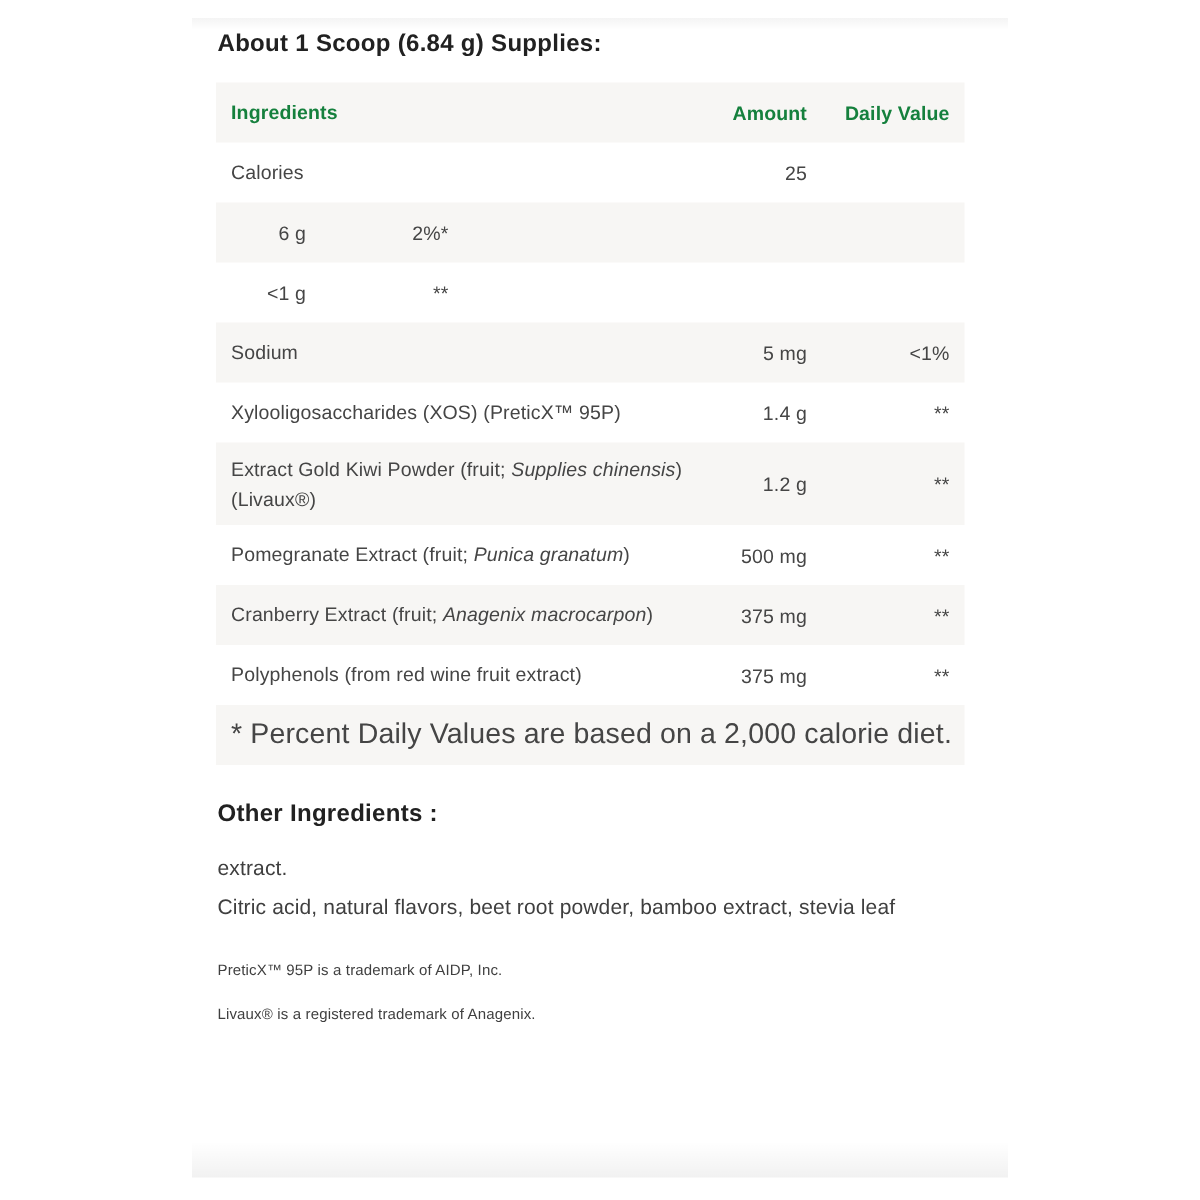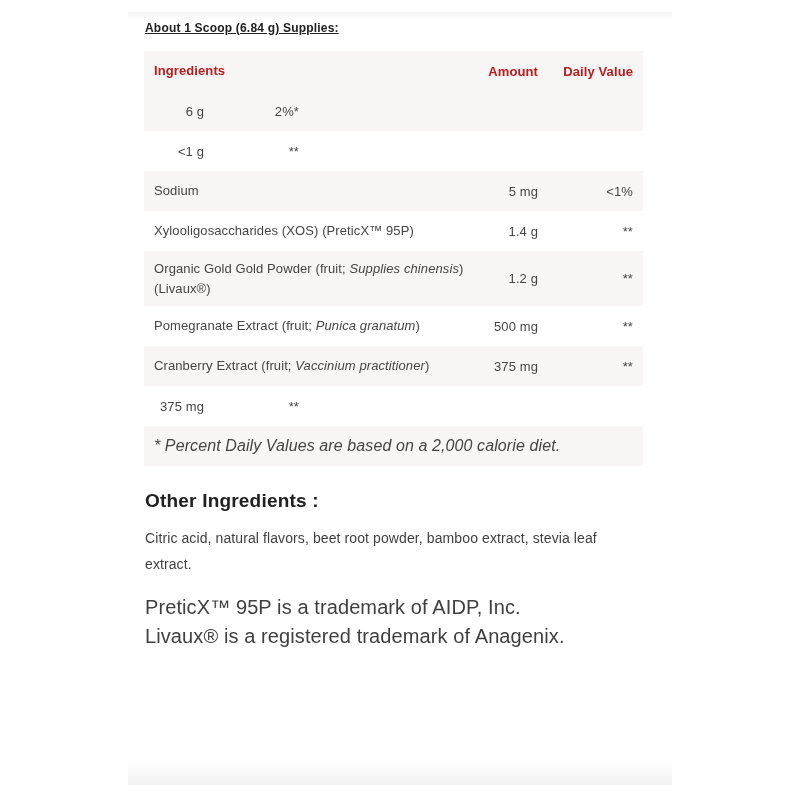--- a/index.html
+++ b/index.html
@@ -22,145 +22,149 @@
     width: 100%; height: 8px;
     background: linear-gradient(to bottom, rgba(0,0,0,0.045), rgba(0,0,0,0));
   }
   .card::after {
     content: ""; position: absolute; left: 0; bottom: 0;
     width: 100%; height: 24px;
     background: linear-gradient(to top, rgba(0,0,0,0.055), rgba(0,0,0,0));
   }
   .title {
     margin: 9px 0 16px 17px;
-    font-size: 12px;
+    font-size: 16px;
     font-weight: 700;
     letter-spacing: 0.2px;
     color: var(--heading, #212121);
-    text-decoration: underline;
   }
   .table {
     margin: 8px 29px 0 16px;
   }
   .row {
     display: flex;
     align-items: center;
     min-height: 40px;
     font-size: 13px;
     letter-spacing: 0.1px;
     color: var(--body, #454545);
   }
   .row.stripe { background: var(--stripe, #f7f6f4); }
   .row.tall { min-height: 55px; }
   .c-name { flex: 1; padding: 6px 8px 6px 10px; line-height: 20px; }
   .c-amt  { width: 60px;  text-align: right; }
   .c-dv   { width: 105px; text-align: right; padding-right: 10px; }
   .row.header { min-height: 40px; }
   .row.header > div {
     font-weight: 700;
-    color: #b91c1c;
+    color: #15803d;
   }
   .footnote-row {
     display: flex;
     align-items: center;
     min-height: 40px;
     padding-left: 10px;
-    font-size: 16px;
+    font-size: 19px;
     letter-spacing: 0.1px;
     color: var(--body, #454545);
-    font-style: italic;
   }
   .footnote-row.stripe { background: var(--stripe, #f7f6f4); }
   .oi-heading {
     margin: 24px 0 0 17px;
-    font-size: 19px;
+    font-size: 16px;
     font-weight: 700;
     letter-spacing: 0.2px;
     color: var(--heading, #212121);
   }
   .paragraphs { margin: 13px 20px 0 17px; }
   .para { margin-bottom: 10px; }
   .para-line {
     font-size: 14px;
     line-height: 26px;
     letter-spacing: 0.1px;
     color: #3f3f3f;
   }
   .trademarks { margin: 16px 20px 0 17px; }
   .tm-line {
-    font-size: 20px;
+    font-size: 10px;
     line-height: 29px;
     letter-spacing: 0.1px;
     color: #3f3f3f;
   }
   i { font-style: italic; }
 </style>
 </head>
 <body>
 
 <div class="card">
 
   <div class="title">About 1 Scoop (6.84 g) Supplies:</div>
 
   <div class="table">
     <div class="row header stripe">
       <div class="c-name">Ingredients</div>
       <div class="c-amt">Amount</div>
       <div class="c-dv">Daily Value</div>
     </div>
     <div id="table-body">
+        <div class="row">
+          <div class="c-name"><span>Calories</span></div>
+          <div class="c-amt">25</div>
+          <div class="c-dv"></div>
+        </div>
         <div class="row stripe">
           <div class="c-amt">6 g</div>
           <div class="c-dv">2%*</div>
         </div>
         <div class="row">
           <div class="c-amt">&lt;1 g</div>
           <div class="c-dv">**</div>
         </div>
         <div class="row stripe">
           <div class="c-name"><span>Sodium</span></div>
           <div class="c-amt">5 mg</div>
           <div class="c-dv">&lt;1%</div>
         </div>
         <div class="row">
           <div class="c-name"><span>Xylooligosaccharides (XOS) (PreticX™ 95P)</span></div>
           <div class="c-amt">1.4 g</div>
           <div class="c-dv">**</div>
         </div>
         <div class="row stripe tall">
-          <div class="c-name"><span>Organic Gold Gold Powder (fruit; </span><i>Supplies chinensis</i><span>) </span><br><span>(Livaux®)</span></div>
+          <div class="c-name"><span>Extract Gold Kiwi Powder (fruit; </span><i>Supplies chinensis</i><span>) </span><br><span>(Livaux®)</span></div>
           <div class="c-amt">1.2 g</div>
           <div class="c-dv">**</div>
         </div>
         <div class="row">
           <div class="c-name"><span>Pomegranate Extract (fruit; </span><i>Punica granatum</i><span>)</span></div>
           <div class="c-amt">500 mg</div>
           <div class="c-dv">**</div>
         </div>
         <div class="row stripe">
-          <div class="c-name"><span>Cranberry Extract (fruit; </span><i>Vaccinium practitioner</i><span>)</span></div>
+          <div class="c-name"><span>Cranberry Extract (fruit; </span><i>Anagenix macrocarpon</i><span>)</span></div>
           <div class="c-amt">375 mg</div>
           <div class="c-dv">**</div>
         </div>
         <div class="row">
+          <div class="c-name"><span>Polyphenols (from red wine fruit extract)</span></div>
           <div class="c-amt">375 mg</div>
           <div class="c-dv">**</div>
         </div>
       </div>
     <div id="footnotes">
         <div class="footnote-row stripe">* Percent Daily Values are based on a 2,000 calorie diet.</div>
       </div>
   </div>
 
   <div class="oi-heading">Other Ingredients :</div>
 
   <div class="paragraphs" id="paragraphs">
       <div class="para">
+        <div class="para-line">extract.</div>
         <div class="para-line">Citric acid, natural flavors, beet root powder, bamboo extract, stevia leaf</div>
-        <div class="para-line">extract.</div>
       </div>
     </div>
 
   <div class="trademarks" id="trademarks">
       <div class="tm-line">PreticX™ 95P is a trademark of AIDP, Inc.</div>
       <div class="tm-line">Livaux® is a registered trademark of Anagenix.</div>
     </div>
 
 </div>
 

